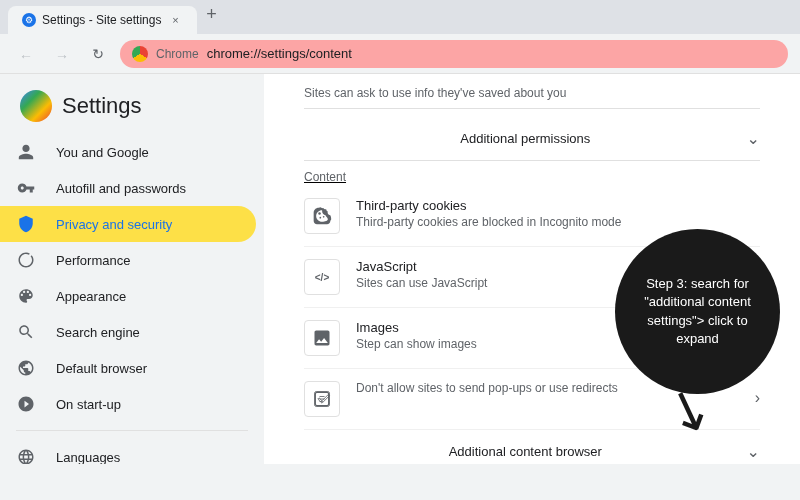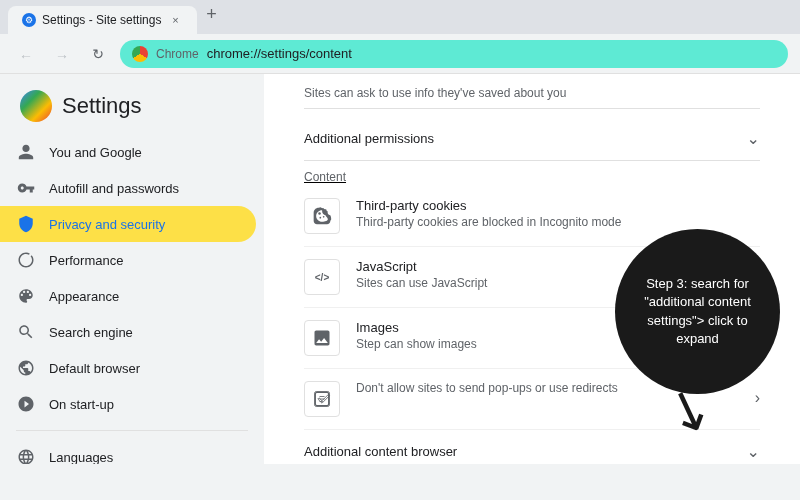--- a/index.html
+++ b/index.html
@@ -52,21 +52,21 @@
       border: none;
       background: transparent;
       cursor: pointer;
       display: flex; align-items: center; justify-content: center;
       color: #5f6368;
       font-size: 14px;
     }
     .nav-btn.disabled { color: #bdc1c6; cursor: default; }
     .address-bar {
       flex: 1;
-      background: #5eead4;
+      background: #fca5a5;
       border-radius: 20px;
       height: 28px;
       display: flex;
       align-items: center;
       padding: 0 12px;
       gap: 8px;
       font-size: 13px;
       color: #202124;
     }
     .chrome-logo {
@@ -97,21 +97,21 @@
       font-weight: 400;
       color: #202124;
       display: flex;
       align-items: center;
       gap: 10px;
     }
     .sidebar-item {
       display: flex;
       align-items: center;
       padding: 8px 16px 8px 16px;
-      gap: 13px;
+      gap: 20px;
       cursor: pointer;
       border-radius: 0 24px 24px 0;
       margin-right: 8px;
       color: #202124;
       font-size: 13px;
     }
     .sidebar-item.active { background: #fde047; color: #1a73e8; }
     .sidebar-item .icon {
       width: 20px; height: 20px;
       display: flex; align-items: center; justify-content: center;
@@ -150,20 +150,21 @@
       display: flex;
       align-items: center;
       padding: 12px 0;
       border-bottom: 1px solid #e0e0e0;
       cursor: pointer;
     }
     .collapsible-label {
       flex: 1;
       font-size: 13px;
       color: #202124;
+      text-align: center;
     }
     .chevron {
       color: #5f6368;
       font-size: 16px;
     }
 
     .setting-row {
       display: flex;
       align-items: flex-start;
       padding: 12px 0;

